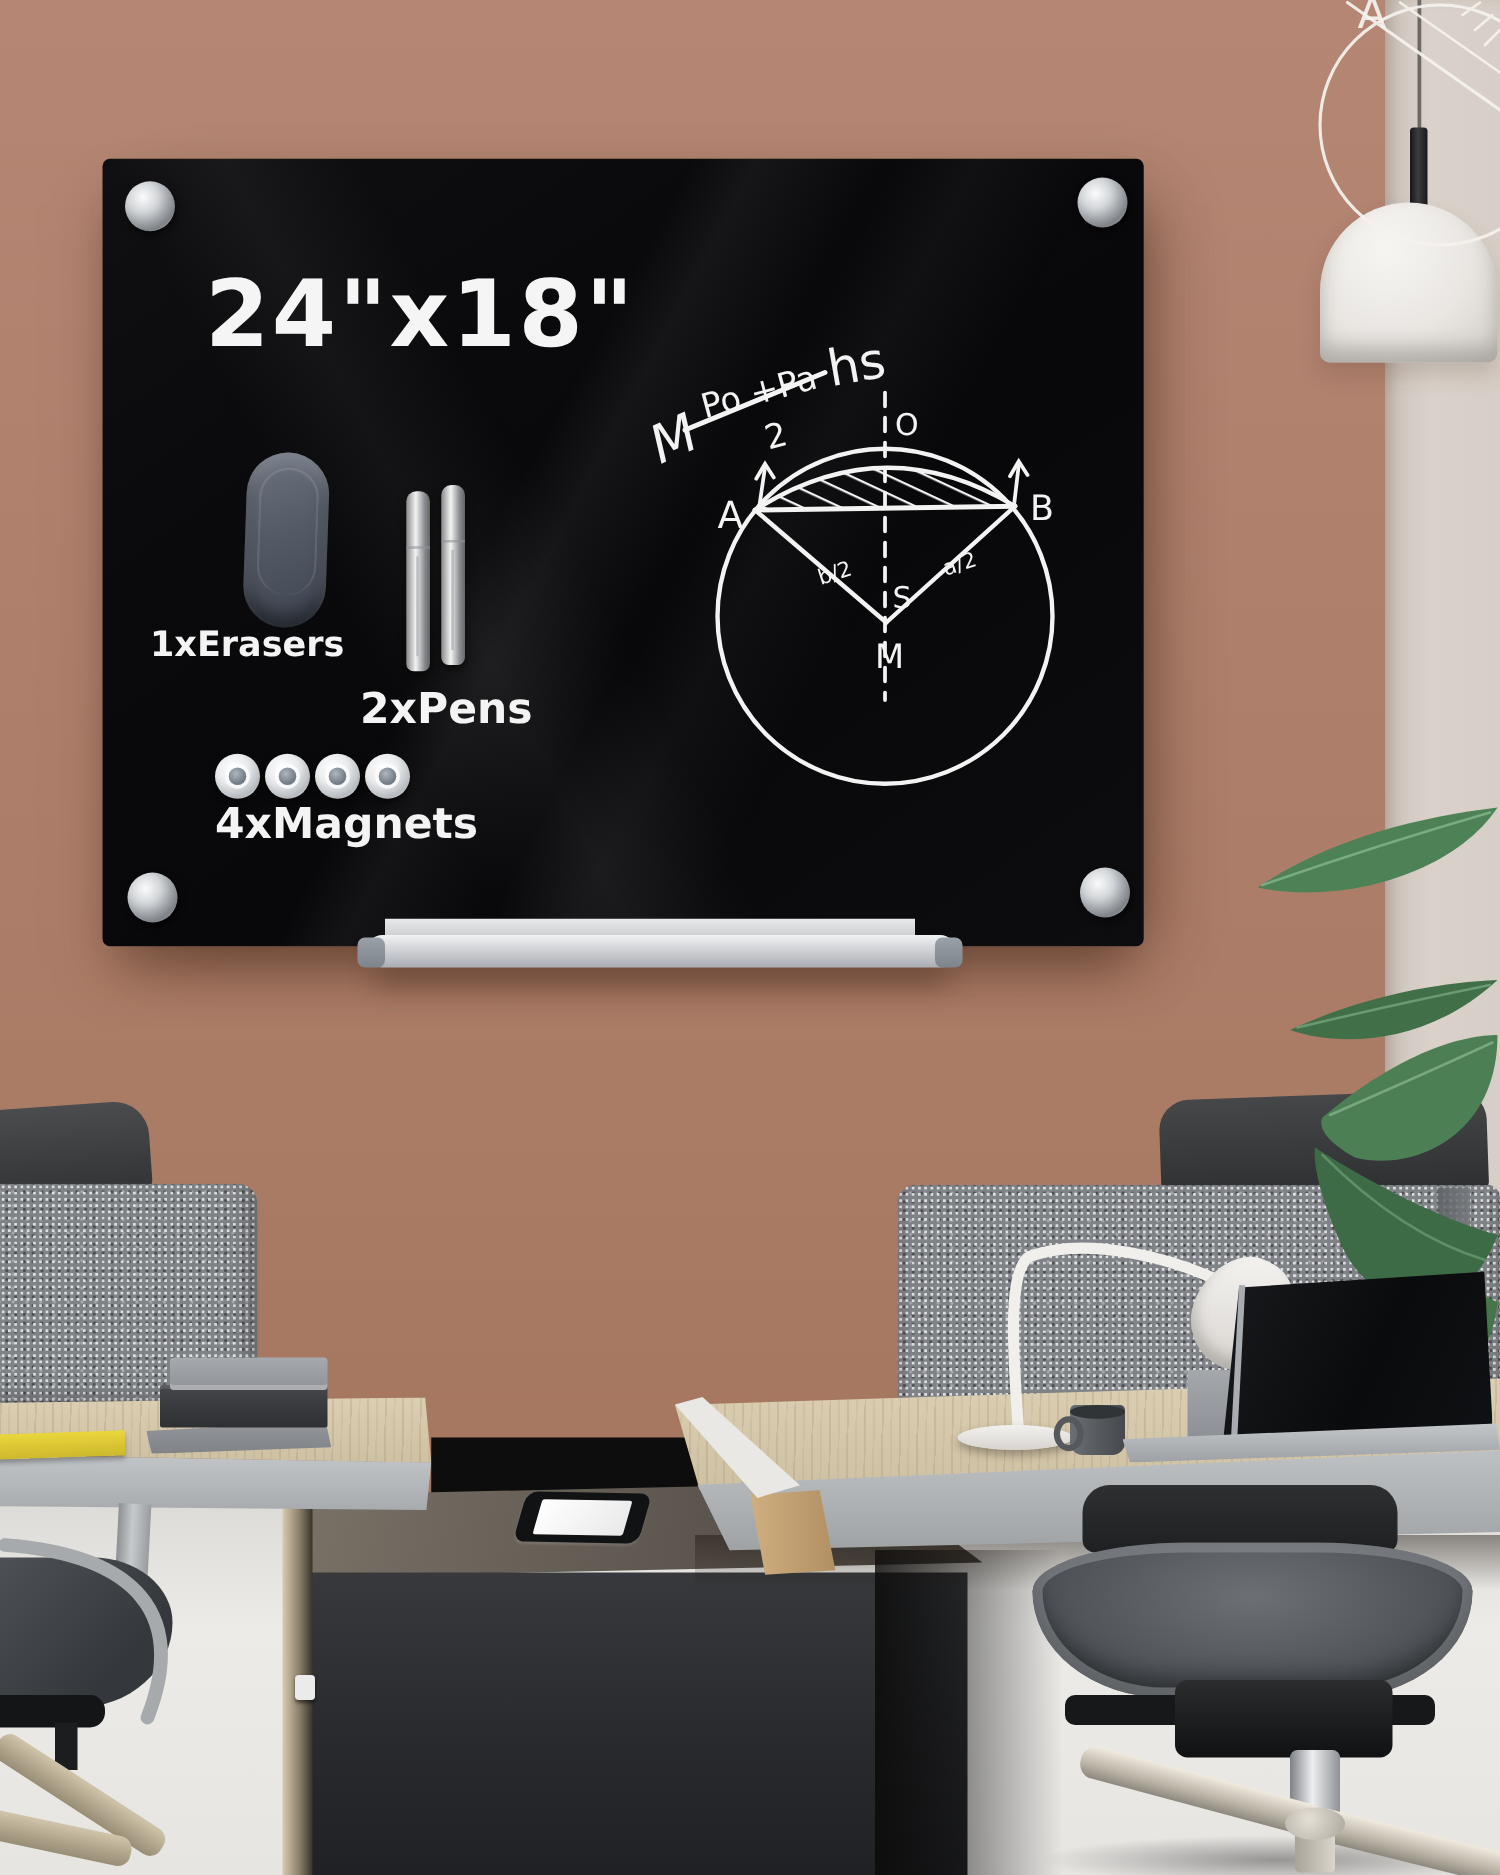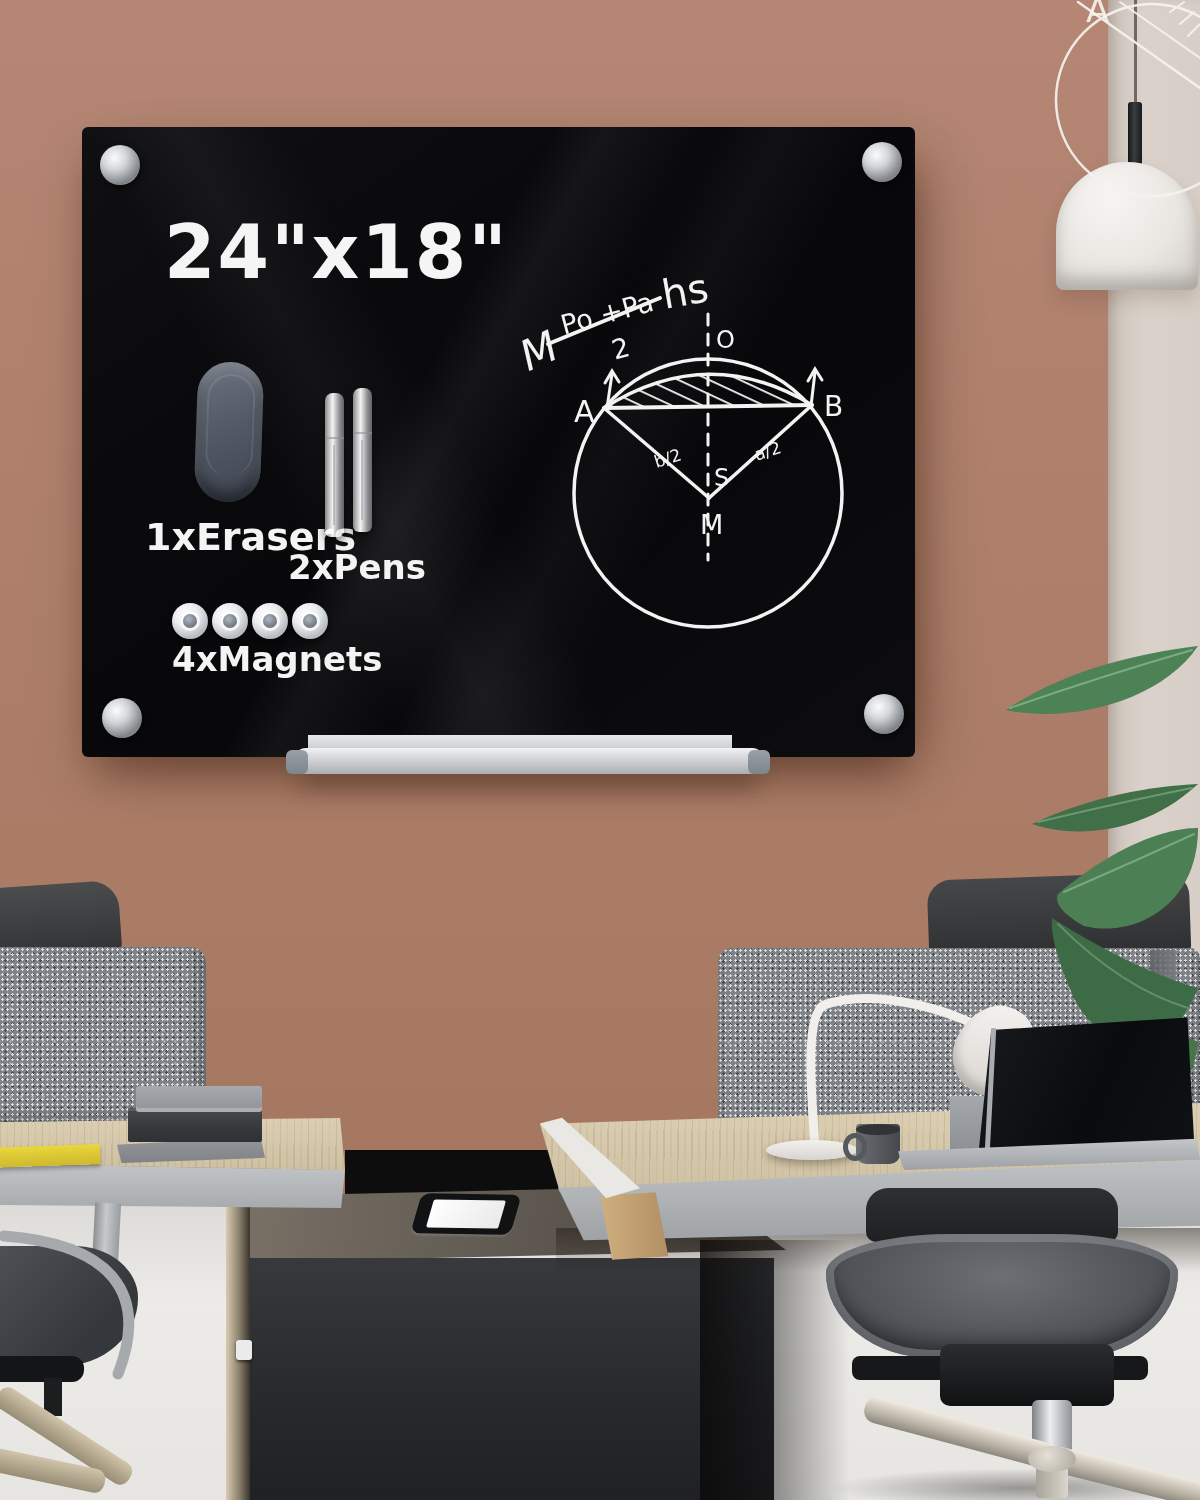--- a/index.html
+++ b/index.html
@@ -40,22 +40,22 @@
   #standoff-bl{left:20px;top:571px;} #standoff-br{left:782px;top:567px;}
 
   #board-title{left:82px;top:82px;color:#f5f5f5;font-size:74px;font-weight:700;letter-spacing:2px;}
 
   #eraser{left:114px;top:235px;width:66px;height:140px;border-radius:33px;
     transform:rotate(2deg);
     background:linear-gradient(160deg,#6d7480 0%,#545b67 45%,#3e4450 100%);
     box-shadow:inset 0 8px 12px rgba(255,255,255,.16),inset 0 -10px 14px rgba(0,0,0,.45);}
   #eraser::before{content:"";position:absolute;left:10px;top:12px;width:44px;height:100px;
     border-radius:24px;border:2px solid rgba(255,255,255,.10);border-bottom:none;}
-  #eraser-label{left:38px;top:388px;width:236px;text-align:right;color:#f4f4f4;
-    font-size:38px;font-weight:700;}
+  #eraser-label{left:38px;top:372px;width:236px;text-align:left;color:#f4f4f4;
+    font-size:28px;font-weight:700;}
 
   .pen{width:19px;height:144px;border-radius:8px 8px 6px 6px;
     background:linear-gradient(90deg,rgba(255,255,255,.5),rgba(255,255,255,.95) 40%,rgba(214,219,224,.6) 78%,rgba(255,255,255,.35));
     box-shadow:0 4px 8px rgba(0,0,0,.5);}
   .pen::before{content:"";position:absolute;left:0;top:44px;width:100%;height:2px;background:rgba(140,146,152,.6);}
   .pen::after{content:"";position:absolute;left:8px;top:52px;width:2px;height:80px;background:rgba(150,156,162,.5);}
   #pen-1{left:243px;top:266px;} #pen-2{left:271px;top:261px;}
   #pens-label{left:206px;top:420px;width:132px;text-align:center;color:#f4f4f4;font-size:34px;font-weight:700;}
 
   .magnet{width:36px;height:36px;border-radius:50%;

